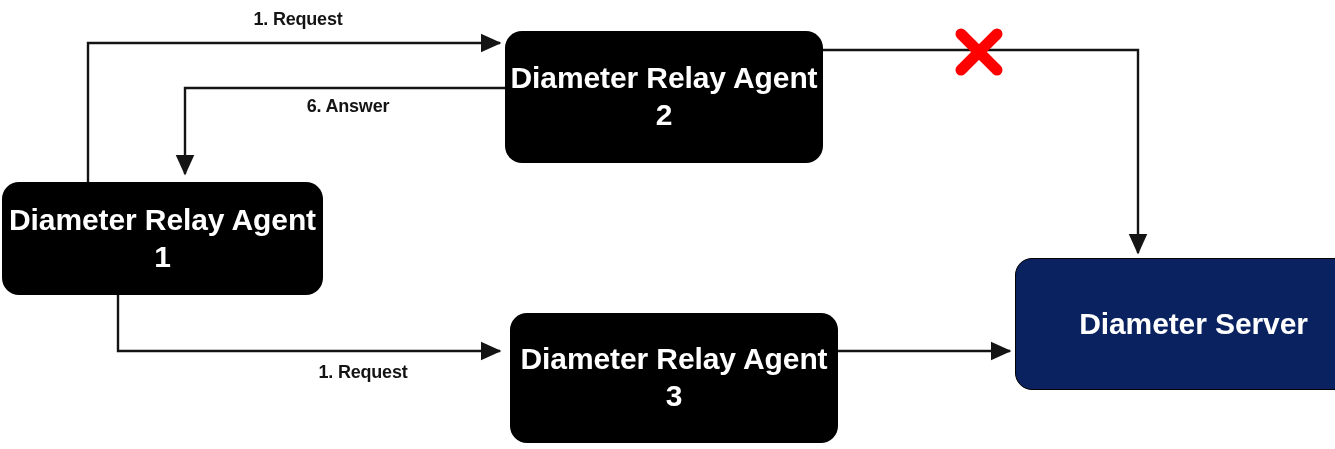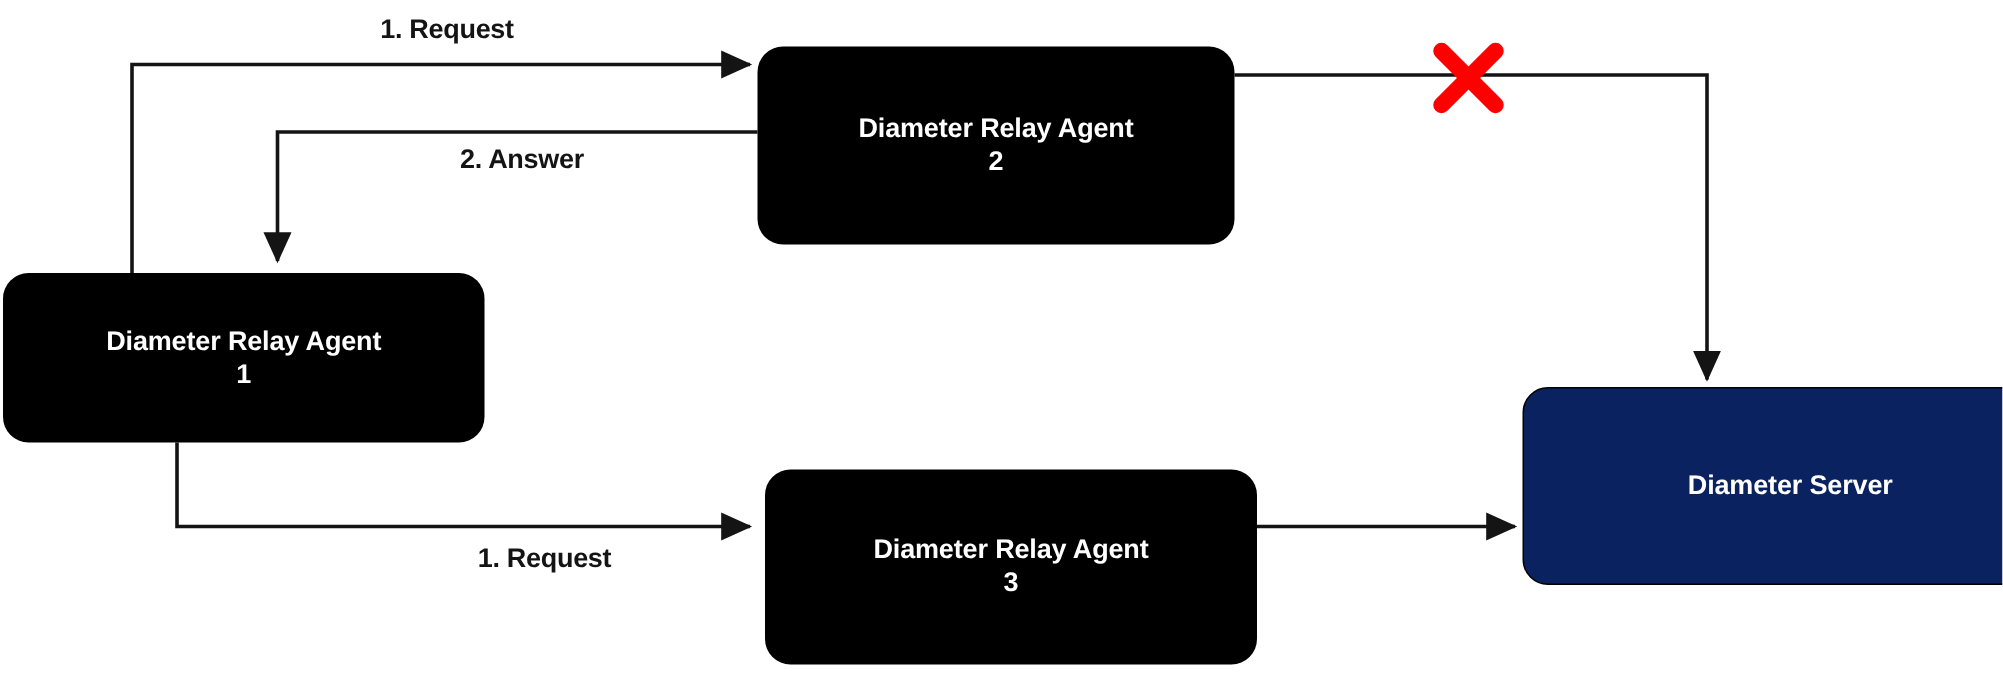--- a/index.html
+++ b/index.html
@@ -29,21 +29,21 @@
   .node-box {
     position: absolute;
     box-sizing: border-box;
     border-radius: 17px;
     display: flex;
     flex-direction: column;
     align-items: center;
     justify-content: center;
     color: #ffffff;
     font-weight: bold;
-    font-size: 18px;
+    font-size: 30px;
     line-height: 1.22;
     text-align: center;
     letter-spacing: -0.1px;
   }
   .node-box.black {
     background: #000000;
   }
   .node-box.navy {
     background: #0a2260;
     border: 1.5px solid #000000;
@@ -105,21 +105,21 @@
 
   <div class="node-box navy" style="left:1015px; top:258px; width:357px; height:132px;">
     <span>Diameter Server</span>
   </div>
 
   <div class="edge-label" style="left:240px; top:8px; width:116px;">
     <div>1. Request</div>
   </div>
 
   <div class="edge-label" style="left:293px; top:95px; width:110px;">
-    <div>2. Answer</div>
+    <div>6. Answer</div>
   </div>
 
   <div class="edge-label" style="left:305px; top:361px; width:116px;">
     <div>1. Request</div>
   </div>
 
   <svg id="failure-x" style="left:952px; top:26px;" width="54" height="52" viewBox="0 0 54 52" xmlns="http://www.w3.org/2000/svg">
     <line x1="9" y1="8" x2="45" y2="44" stroke="#fe0000" stroke-width="11" stroke-linecap="round"></line>
     <line x1="45" y1="8" x2="9" y2="44" stroke="#fe0000" stroke-width="11" stroke-linecap="round"></line>
   </svg>

